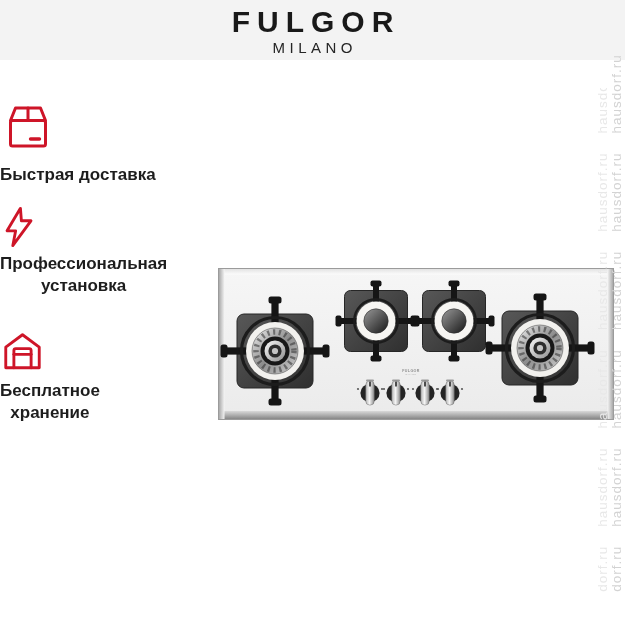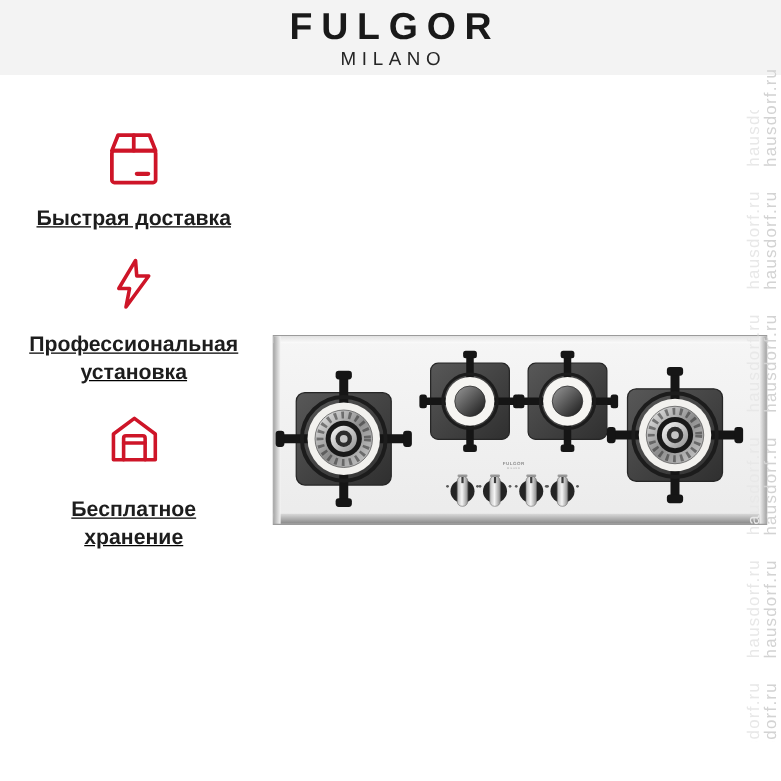--- a/index.html
+++ b/index.html
@@ -5,25 +5,25 @@
   html,body{margin:0;padding:0;background:#fff;}
   .page{position:relative;width:625px;height:593px;background:#ffffff;overflow:hidden;
         font-family:"Liberation Sans",sans-serif;}
 
   
   .header{position:absolute;left:0;top:0;width:625px;height:60px;background:#f3f3f3;text-align:center;}
   .brand{margin-top:5px;font-size:30px;font-weight:700;letter-spacing:7px;text-indent:7px;color:#191919;}
   .brand-sub{margin-top:0;font-size:15px;font-weight:400;letter-spacing:4.5px;text-indent:4.5px;color:#252525;}
 
   
-  .benefit{position:absolute;left:0;width:214px;display:flex;flex-direction:column;align-items:center;text-decoration:underline;}
+  .benefit{position:absolute;left:0;width:214px;display:flex;flex-direction:column;align-items:flex-start;}
   .b1{top:98px}.b2{top:205px}.b3{top:329px}.b4{top:451px}
   .benefit .lbl{margin-top:8px;font-size:17px;line-height:22px;font-weight:700;color:#1d1d1d;
                 text-align:center;white-space:pre-line;}
-  .b2 .lbl{margin-top:16px}.b3 .lbl{margin-top:24px}.b4 .lbl{margin-top:6px}
+  .b2 .lbl{margin-top:4px}.b3 .lbl{margin-top:7px}.b4 .lbl{margin-top:6px}
   .icon-red{stroke:#ce1528;fill:none;stroke-width:3;stroke-linecap:round;stroke-linejoin:round;}
 
   
   .cooktop{position:absolute;left:218px;top:268px;width:396px;height:152px;}
 
   
   .wm{position:absolute;writing-mode:vertical-rl;transform:rotate(180deg);white-space:pre;
       font-size:13.5px;letter-spacing:1px;overflow:hidden;pointer-events:none;z-index:5;}
   .wm1{left:609px;top:56px;height:569px;width:16px;color:#d3d3d3;}
   .wm2{left:595px;top:88px;height:537px;width:14px;color:#e8e8e8;}

